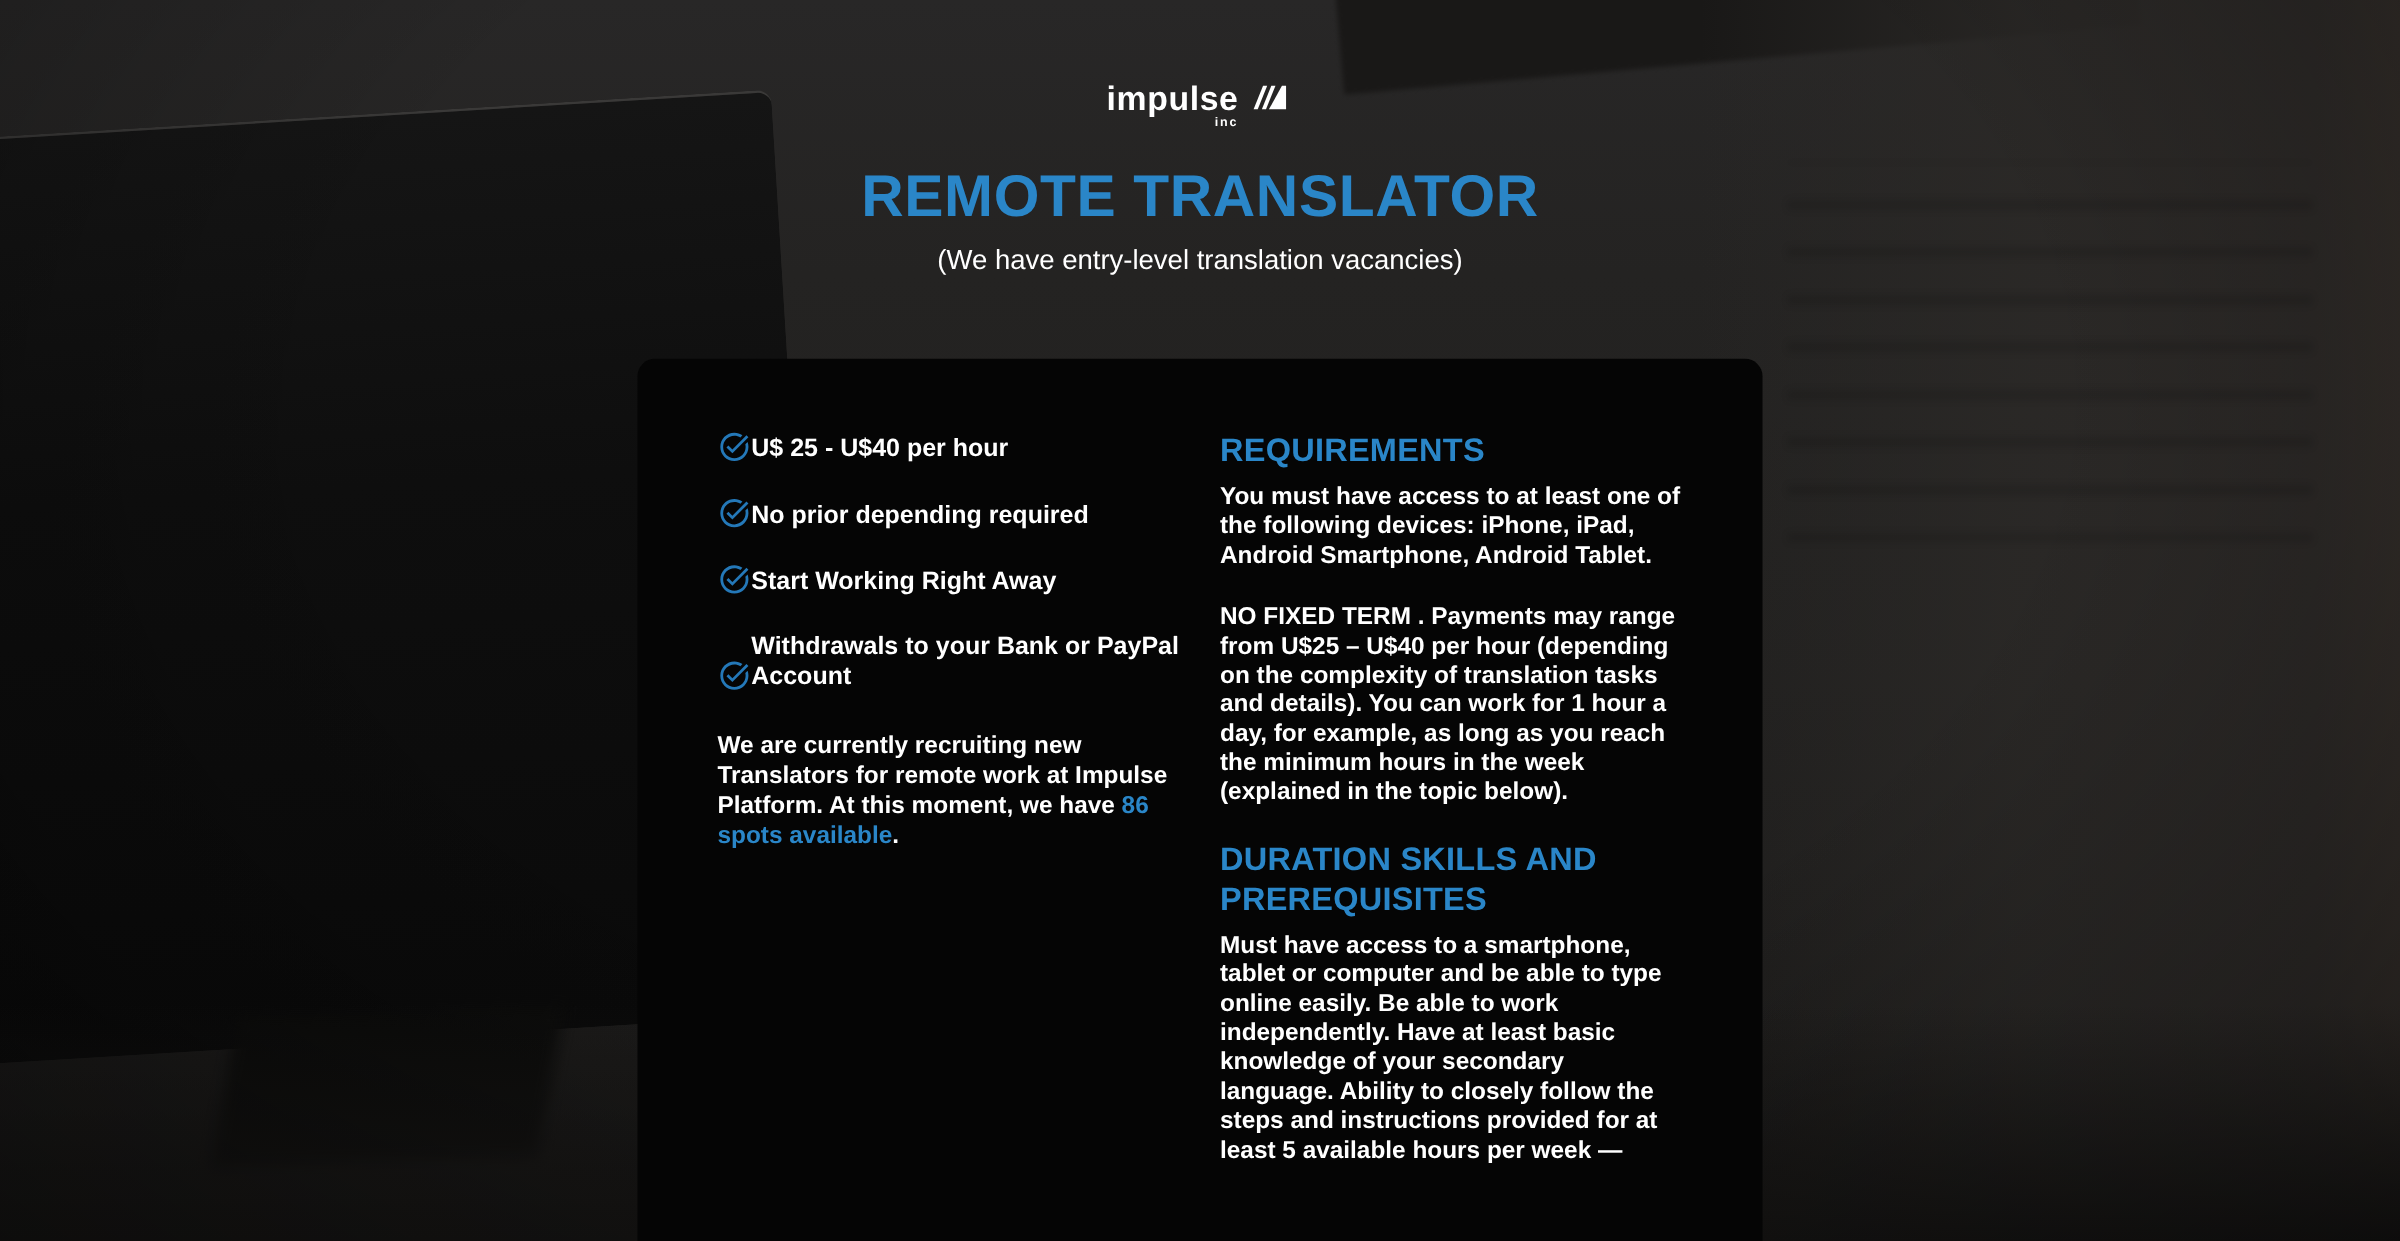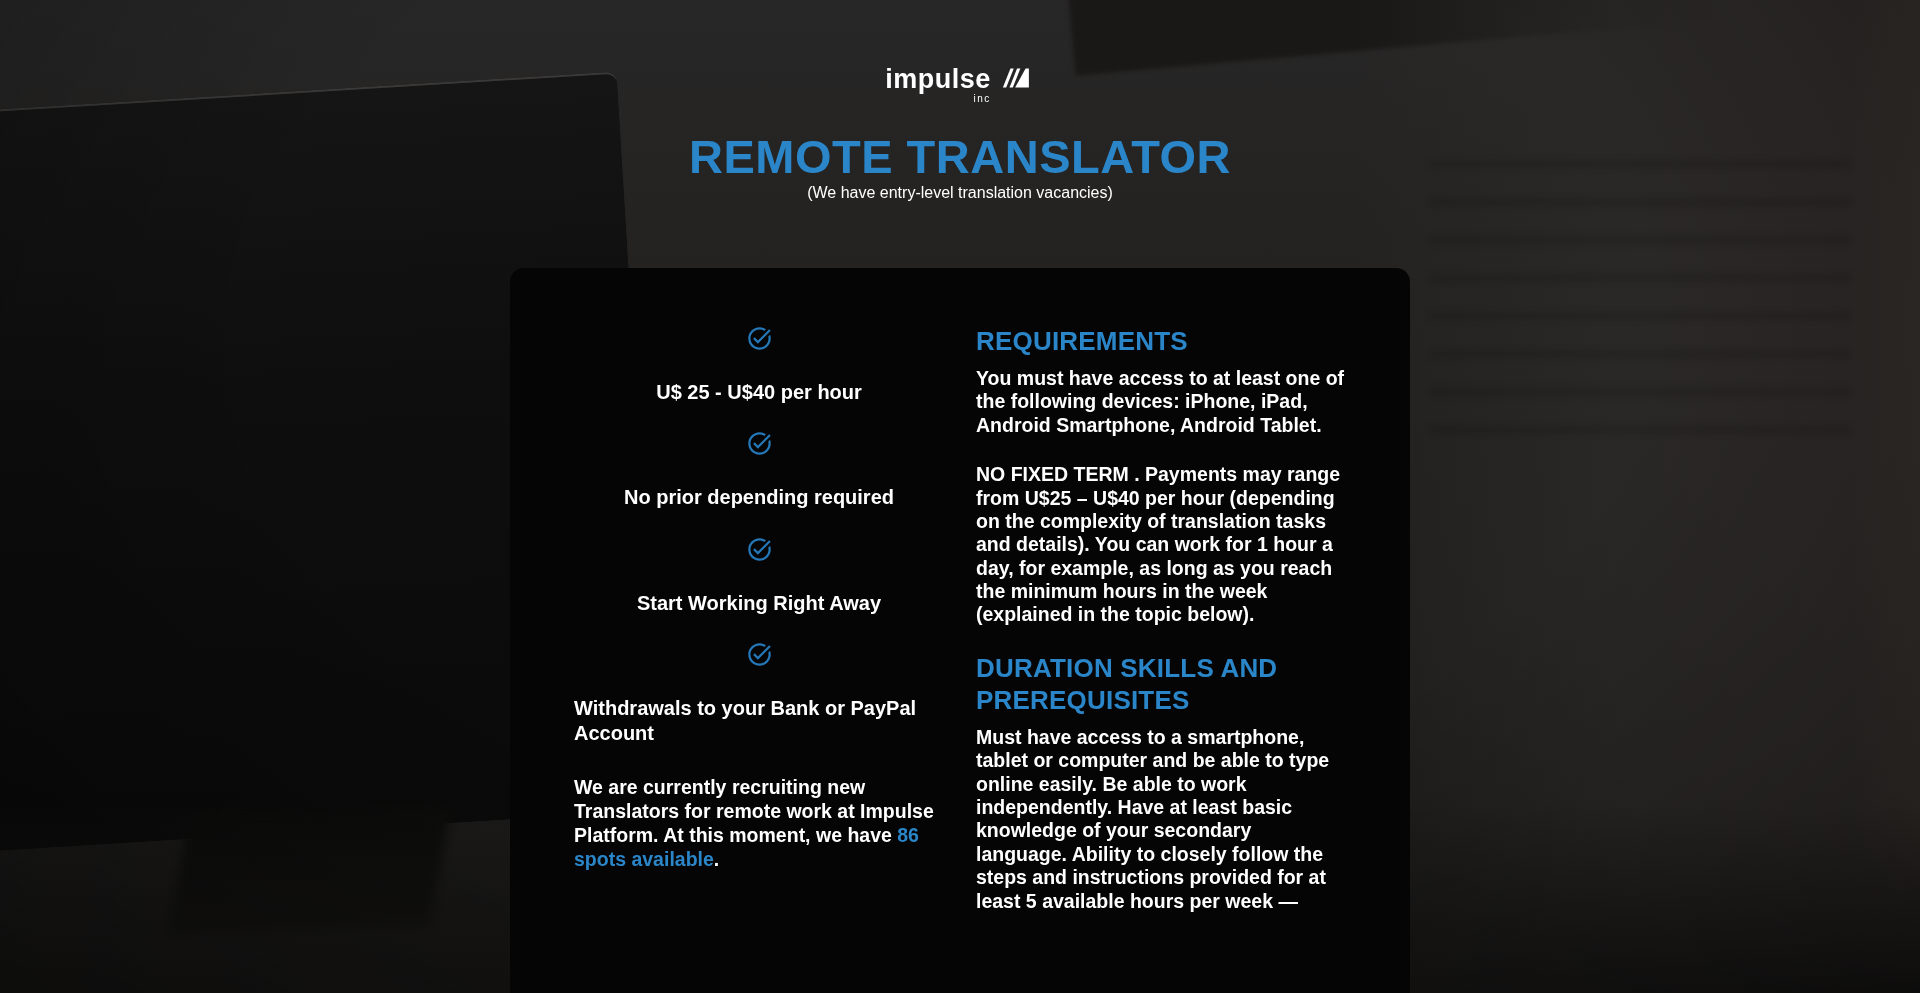--- a/index.html
+++ b/index.html
@@ -45,43 +45,43 @@
   .bg-vignette {
     position:absolute; inset:0;
     background:radial-gradient(ellipse at 50% 32%, rgba(0,0,0,0) 50%, rgba(0,0,0,0.38) 100%);
   }
 
   
   .content { position:relative; z-index:2; display:flex; flex-direction:column; align-items:center; padding-top:66px; }
 
   .logo { display:flex; align-items:center; gap:10px; }
   .logo-text { position:relative; font-size:27px; font-weight:800; letter-spacing:.5px; line-height:1; }
-  .logo-inc { position:absolute; right:0; bottom:-11px; font-size:10px; font-weight:400; letter-spacing:1.5px; }
+  .logo-inc { position:absolute; right:0; bottom:-11px; font-size:10px; font-weight:700; letter-spacing:1.5px; }
   .logo-mark { display:block; margin-top:-4px; }
 
   .hero-title {
     margin-top:36px;
     font-size:47px; font-weight:800; letter-spacing:.5px;
     color:var(--accent);
   }
   .hero-subtitle { margin-top:21px; font-size:22.5px; font-weight:700; }
-  .hero-tagline  { font-size:16px; font-weight:400; }
+  .hero-tagline  { margin-top:11px; font-size:22px; font-weight:400; }
 
   .card {
     margin-top:66px;
     width:900px; min-height:760px;
     background:#050505;
     border-radius:14px;
     padding:58px 64px 80px;
     display:grid; grid-template-columns:370px 370px; column-gap:32px;
   }
 
   
   .benefits { display:flex; flex-direction:column; gap:27px; }
-  .benefit  { display:flex; gap:27px; align-items:center;flex-direction:column; }
+  .benefit  { display:flex; align-items:flex-end; }
   .benefit .icon { flex:0 0 auto; width:27px; height:27px; margin-top:-1px; }
   .benefit .icon svg { display:block; width:27px; height:27px; fill:var(--check); }
   .benefit-label { font-size:20px; font-weight:700; line-height:1.22; padding-top:1px; }
 
   .recruiting { margin-top:31px; font-size:19.5px; font-weight:700; line-height:1.23; }
   .recruiting .spots { color:var(--accent); }
 
   
   .section { margin-bottom:26px; }
   .section-heading { color:var(--accent); font-size:26px; font-weight:700; line-height:1.23; letter-spacing:.2px; margin-bottom:9px; }

